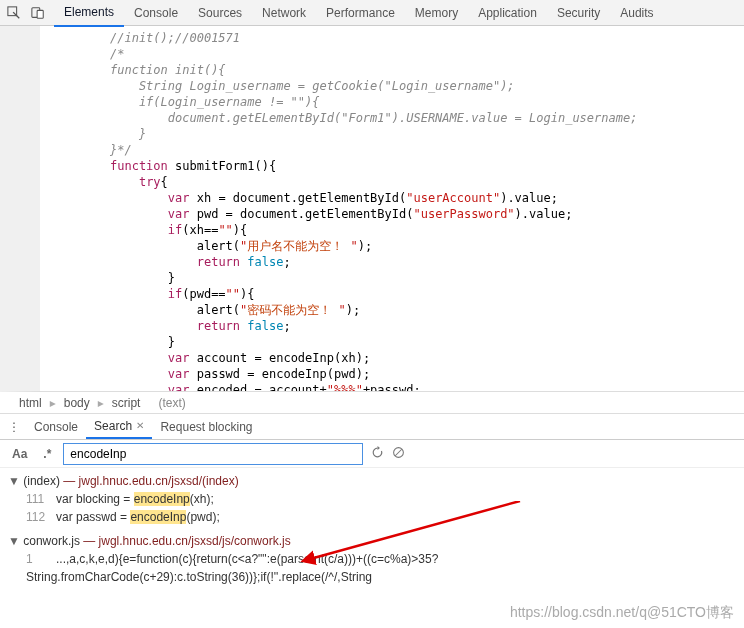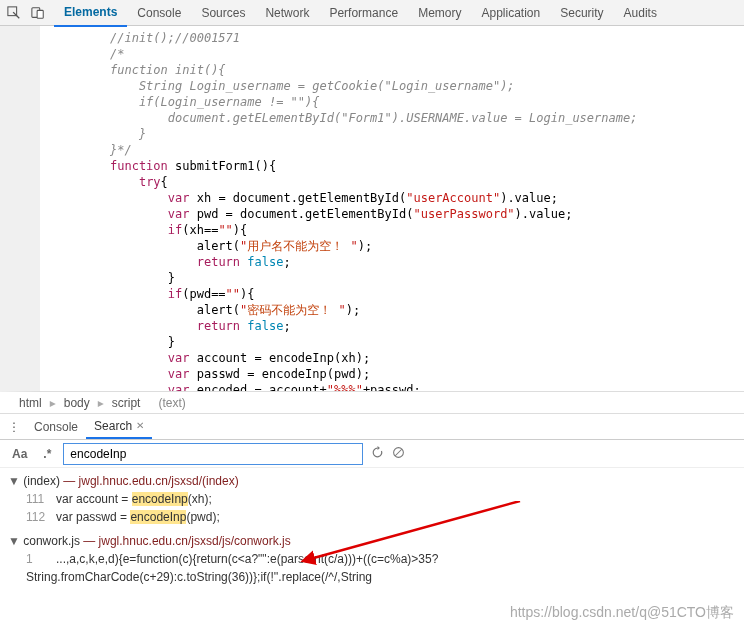--- a/index.html
+++ b/index.html
@@ -2,21 +2,21 @@
 <html><head>
 <meta charset="utf-8">
 <style>
   * { margin: 0; padding: 0; box-sizing: border-box; }
   body { font-family: "Segoe UI", Arial, sans-serif; font-size: 12px; color: #333; background: #fff; width: 744px; height: 628px; overflow: hidden; position: relative; }
   .toolbar { display: flex; align-items: center; height: 26px; border-bottom: 1px solid #ccc; background: #f3f3f3; padding: 0 6px; }
   .icon { display: inline-flex; align-items: center; justify-content: center; width: 16px; height: 16px; }
   .toolbar .icon { margin-right: 8px; color: #555; }
   .tabs { display: flex; align-items: center; }
   .tab { padding: 6px 10px; color: #555; cursor: pointer; }
-  .tab.active { color: #0369a1; border-bottom: 2px solid #1a73e8; font-weight: bold; }
+  .tab.active { color: #0f172a; border-bottom: 2px solid #1a73e8; }
   .code-pane { background: #fff; padding: 4px 0 4px 70px; font-family: Consolas, monospace; font-size: 12px; line-height: 16px; white-space: pre; border-bottom: 1px solid #ddd; border-left: 40px solid #f0f0f0; height: 366px; overflow: hidden; }
   .breadcrumbs { display: flex; align-items: center; height: 22px; border-bottom: 1px solid #ddd; padding: 0 15px; gap: 2px; color: #555; }
   .bc-item { padding: 2px 4px; cursor: pointer; }
   .bc-sep { color: #aaa; margin: 0 2px; }
   .drawer-tabs { display: flex; align-items: center; height: 26px; border-bottom: 1px solid #ccc; padding: 0 6px; gap: 4px; }
   .drawer-tabs .icon { color: #555; }
   .drawer-tab { padding: 4px 8px; color: #555; cursor: pointer; display: flex; align-items: center; gap: 4px; }
   .drawer-tab.active { border-bottom: 2px solid #1a73e8; color: #333; }
   .close-x { color: #888; font-size: 10px; }
   .search-row { display: flex; align-items: center; height: 28px; border-bottom: 1px solid #eee; padding: 0 8px; gap: 8px; }
@@ -82,20 +82,23 @@
 <div class="drawer-tabs">
   <span class="icon">⋮</span>
   <div id="drawer-tab-host" style="display:flex;">
       <span class="drawer-tab">
         <span>Console</span>
       </span>
       <span class="drawer-tab active">
         <span>Search</span>
         <span class="close-x">✕</span>
       </span>
+      <span class="drawer-tab">
+        <span>Request blocking</span>
+      </span>
     </div>
 </div>
 
 <div class="search-row">
   <span class="toggle">Aa</span>
   <span class="toggle">.*</span>
   <input class="search-input" value="encodeInp" placeholder="" style="">
   <span class="icon-btn">
     <svg viewBox="0 0 16 16" width="13" height="13">
         <path d="M8 2a6 6 0 1 0 5.6 3.9l-1.4.6A4.5 4.5 0 1 1 8 3.5V2z" fill="#777"></path>
@@ -113,21 +116,21 @@
 <div class="results" id="results">
   <svg class="arrow" width="230" height="70" style="left:300px; top:33px;">
     <defs>
         <marker id="ah" markerWidth="8" markerHeight="8" refX="2" refY="3" orient="auto">
           <path d="M0,0 L6,3 L0,6 Z" fill="#d00"></path>
         </marker>
       </defs>
     <line x1="220" y1="0" x2="10" y2="58" stroke="#d00" stroke-width="2.5" marker-end="url(#ah)"></line>
   </svg>
 <div class="result-file"><span style="color:#666">▼</span> (index) <span class="path">— jwgl.hnuc.edu.cn/jsxsd/(index)</span></div>
-    <div class="result-line"><span class="lnum">111</span><span>var account = </span><span class="hl">encodeInp</span><span>(xh);</span></div>
+    <div class="result-line"><span class="lnum">111</span><span>var blocking = </span><span class="hl">encodeInp</span><span>(xh);</span></div>
     <div class="result-line"><span class="lnum">112</span><span>var passwd = </span><span class="hl">encodeInp</span><span>(pwd);</span></div>
     <div style="height: 6px;"></div>
     <div class="result-file"><span style="color:#666">▼</span> conwork.js <span class="path">— jwgl.hnuc.edu.cn/jsxsd/js/conwork.js</span></div>
     <div class="result-line"><span class="lnum">1</span><span>...,a,c,k,e,d){e=function(c){return(c&lt;a?"":e(parseInt(c/a)))+((c=c%a)&gt;35?String.fromCharCode(c+29):c.toString(36))};if(!''.replace(/^/,String</span><span></span></div>
     <div style="height: 6px;"></div>
   </div>
 
 <div class="watermark">https://blog.csdn.net/q@51CTO博客</div>
 
 </body></html>

